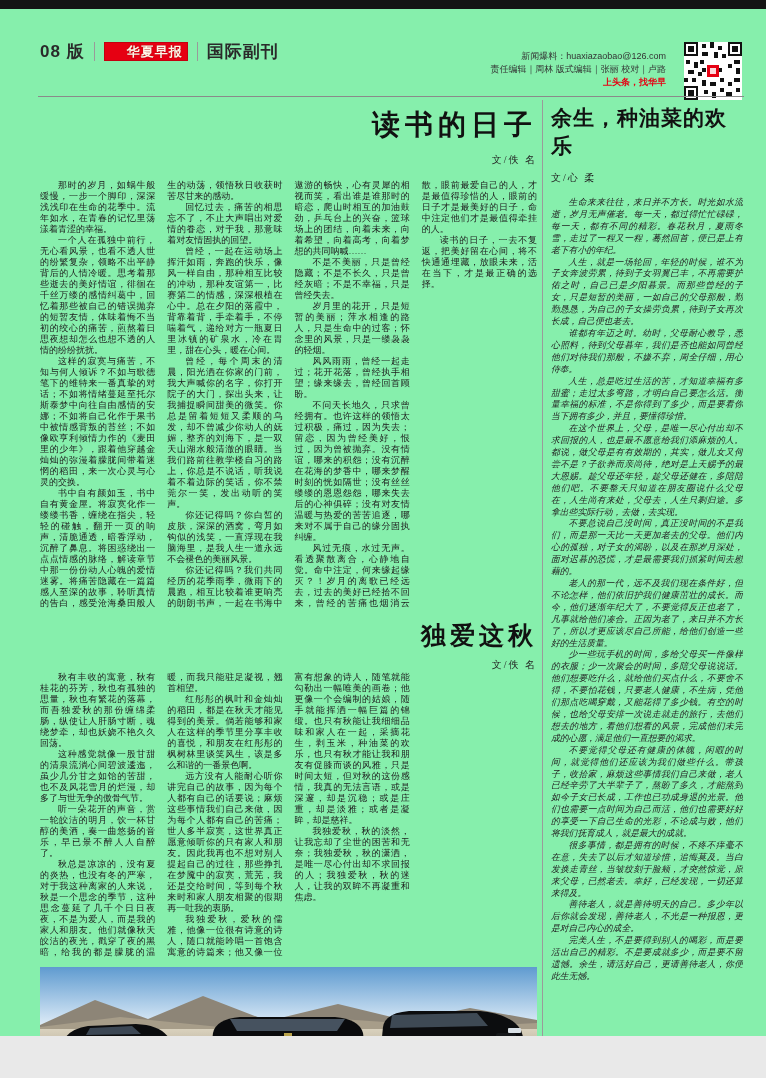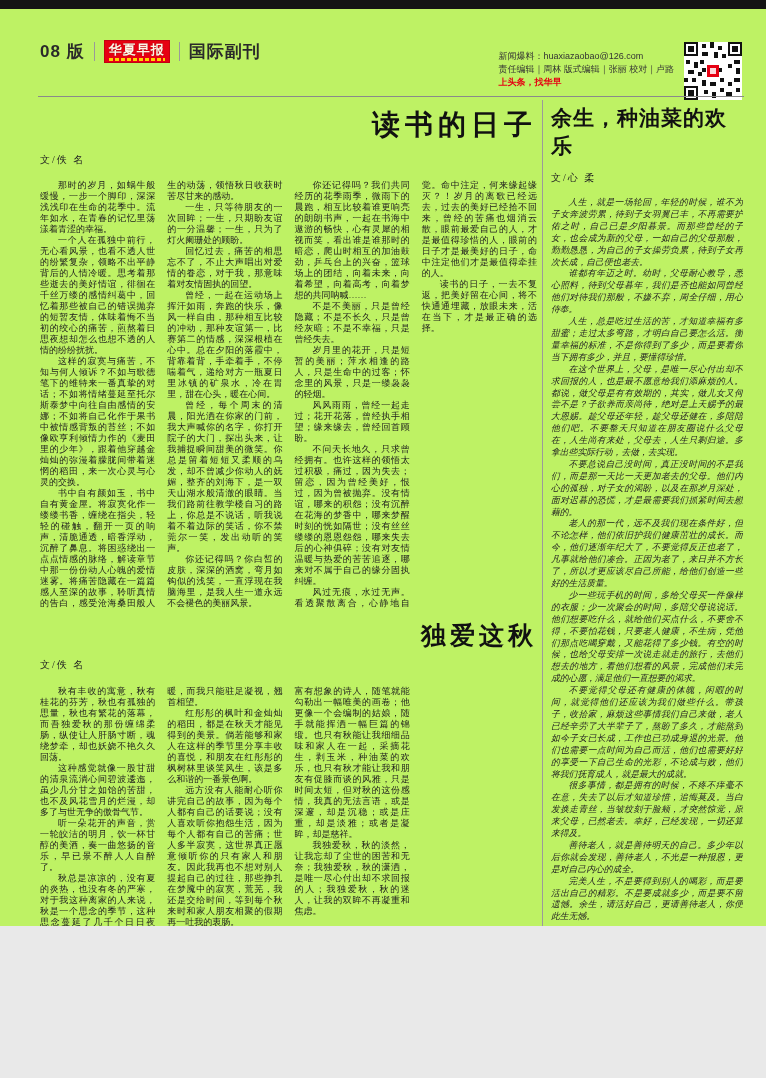--- a/index.html
+++ b/index.html
@@ -1,47 +1,47 @@
 <!DOCTYPE html>
 <html><head>
 <meta charset="utf-8">
 <style>
   html,body{margin:0;padding:0;background:#e9e9e9;}
-  .page{position:relative;width:766px;height:926px;background:#bef264;margin:0 auto;overflow:hidden;
+  .page{position:relative;width:766px;height:1036px;background:#86efac;margin:0 auto;overflow:hidden;
         font-family:"Liberation Serif","DejaVu Serif",serif;color:#1a1a1a;}
   .bar{position:absolute;left:0;width:766px;background:#141414;}
   .topbar{top:0;height:9px;}
   .bottombar{top:1066px;height:12px;}
 
   
   .header-left{position:absolute;left:40px;top:40px;display:flex;align-items:center;gap:9px;
                font-family:"Liberation Sans","DejaVu Sans",sans-serif;}
   .pageno,.section{font-size:17px;font-weight:bold;color:#2a2a2a;letter-spacing:1px;}
   .vsep{width:1px;height:19px;background:#9a9a9a;}
-  .logo{background:#e60012;padding:2px 5px 2px 5px;display:flex;flex-direction:column;box-shadow:0 0 0 1px #c40010 inset;}
+  .logo{background:#e60012;padding:2px 5px 2px 23px;display:flex;flex-direction:row;box-shadow:0 0 0 1px #c40010 inset;}
   .logo-text{font-size:13px;font-weight:bold;color:#fff6e8;letter-spacing:1px;text-shadow:0 0 1px #7a0000;line-height:15px;}
   .logo-strip{height:3px;margin-top:1px;background:repeating-linear-gradient(90deg,#ffd400 0 4px,#e60012 4px 6px);}
-  .header-right{position:absolute;right:92px;top:50px;
+  .header-right{position:absolute;right:100px;top:50px;text-align:right;
                 font-family:"Liberation Sans","DejaVu Sans",sans-serif;font-size:9px;line-height:13px;color:#333;}
   .slogan{color:#e60012;font-weight:bold;}
   .qr{position:absolute;right:24px;top:42px;width:58px;height:58px;}
   .header-rule{position:absolute;left:38px;top:96px;width:706px;height:1px;background:#8a8a8a;}
 
   
   .left-region{position:absolute;left:40px;top:100px;width:497px;}
   .a-title{text-align:right;font-family:"Liberation Sans","DejaVu Sans",sans-serif;font-weight:bold;color:#111;}
   .a1-title{margin-top:6px;font-size:28px;letter-spacing:5px;}
-  .a-byline{text-align:left;font-size:10px;letter-spacing:2px;color:#222;}
+  .a-byline{text-align:right;font-size:10px;letter-spacing:2px;color:#222;}
   .a1-byline{margin-top:9px;}
   .cols{column-gap:12px;column-fill:auto;overflow:hidden;text-align:justify;color:#1c1c1c;}
   .a1-cols{margin-top:13px;height:436px;column-count:4;font-size:9px;line-height:11px;}
   .cols p{margin:0;text-indent:2em;}
   .a2-title{margin-top:3px;font-size:25px;letter-spacing:4px;}
   .a2-byline{margin-top:6px;}
-  .a2-cols{margin-top:14px;height:288px;column-count:4;font-size:9px;line-height:11px;}
+  .a2-cols{margin-top:0;height:288px;column-count:4;font-size:9px;line-height:11px;}
   .photo{display:block;margin-top:7px;width:497px;height:99px;}
 
   
   .divider{position:absolute;left:542px;top:100px;width:1px;height:946px;background:#9a9a9a;}
   .right-region{position:absolute;left:551px;top:100px;width:192px;}
   .a3-title{font-family:"Liberation Sans","DejaVu Sans",sans-serif;font-weight:bold;font-size:21px;
             letter-spacing:1px;color:#111;margin-top:4px;}
   .a3-byline{font-size:10px;letter-spacing:2px;margin-top:11px;color:#222;}
   .a3-body{margin-top:12px;height:852px;overflow:hidden;font-size:8.8px;line-height:11.9px;
            font-style:italic;text-align:justify;color:#222;}
@@ -115,21 +115,20 @@
   <div class="header-rule"></div>
 
   <div class="left-region">
     <div class="a-title a1-title">读书的日子</div>
     <div class="a-byline a1-byline">文/佚 名</div>
     <div class="cols a1-cols">
         <p>那时的岁月，如蜗牛般缓慢，一步一个脚印，深深浅浅印在生命的花季中。流年如水，在青春的记忆里荡漾着青涩的幸福。</p>
         <p>一个人在孤独中前行，无心看风景，也看不透人世的纷繁复杂，领略不出平静背后的人情冷暖。思考着那些逝去的美好情谊，徘徊在千丝万缕的感情纠葛中，回忆着那些被自己的错误抛弃的短暂友情，体味着悔不当初的绞心的痛苦，煎熬着日思夜想却怎么也想不透的人情的纷纷扰扰。</p>
         <p>这样的寂寞与痛苦，不知与何人倾诉？不如与歌德笔下的维特来一番真挚的对话；不如将情绪蔓延至托尔斯泰梦中向往自由感情的安娜；不如将自己化作于果书中被情感背叛的苔丝；不如像欧亨利倾情力作的《麦田里的少年》，跟着他穿越金灿灿的弥漫着朦胧间带着迷惘的稻田，来一次心灵与心灵的交换。</p>
         <p>书中自有颜如玉，书中自有黄金屋。将寂寞化作一缕缕书香，缠绕在指尖，轻轻的碰触，翻开一页的响声，清脆通透，暗香浮动，沉醉了鼻息。将困惑绕出一点点情感的脉络，解读章节中那一份份动人心魄的爱情迷雾。将痛苦隐藏在一篇篇感人至深的故事，聆听真情的告白，感受沧海桑田般人生的动荡，领悟秋日收获时苦尽甘来的感动。</p>
-        <p>一生，只等待朋友的一次回眸；一生，只期盼友谊的一分温馨；一生，只为了灯火阑珊处的顾盼。</p>
         <p>回忆过去，痛苦的相思忘不了，不止大声唱出对爱情的眷恋，对于我，那意味着对友情固执的回望。</p>
         <p>曾经，一起在运动场上挥汗如雨，奔跑的快乐，像风一样自由，那种相互比较的冲动，那种友谊第一，比赛第二的情感，深深根植在心中。总在夕阳的落霞中，背靠着背，手牵着手，不停喘着气，递给对方一瓶夏日里冰镇的矿泉水，冷在胃里，甜在心头，暖在心间。</p>
         <p>曾经，每个周末的清晨，阳光洒在你家的门前，我大声喊你的名字，你打开院子的大门，探出头来，让我捕捉瞬间甜美的微笑。你总是留着短短又柔顺的乌发，却不曾减少你动人的妩媚，整齐的刘海下，是一双天山湖水般清澈的眼睛。当我们路前往教学楼自习的路上，你总是不说话，听我说着不着边际的笑话，你不禁莞尔一笑，发出动听的笑声。</p>
         <p>你还记得吗？你白皙的皮肤，深深的酒窝，弯月如钩似的浅笑，一直浮现在我脑海里，是我人生一道永远不会褪色的美丽风景。</p>
         <p>你还记得吗？我们共同经历的花季雨季，微雨下的晨跑，相互比较着谁更响亮的朗朗书声，一起在书海中遨游的畅快，心有灵犀的相视而笑，看出谁是谁那时的暗恋，爬山时相互的加油鼓劲，乒乓台上的兴奋，篮球场上的团结，向着未来，向着希望，向着高考，向着梦想的共同呐喊……</p>
         <p>不是不美丽，只是曾经隐藏；不是不长久，只是曾经灰暗；不是不幸福，只是曾经失去。</p>
         <p>岁月里的花开，只是短暂的美丽；萍水相逢的路人，只是生命中的过客；怀念里的风景，只是一缕袅袅的轻烟。</p>
         <p>风风雨雨，曾经一起走过；花开花落，曾经执手相望；缘来缘去，曾经回首顾盼。</p>
         <p>不问天长地久，只求曾经拥有。也许这样的领悟太过积极，痛过，因为失去；留恋，因为曾经美好，恨过，因为曾被抛弃。没有情谊，哪来的积怨；没有沉醉在花海的梦香中，哪来梦醒时刻的恍如隔世；没有丝丝缕缕的恩恩怨怨，哪来失去后的心神俱碎；没有对友情温暖与热爱的苦苦追逐，哪来对不属于自己的缘分固执纠缠。</p>
         <p>风过无痕，水过无声。看透聚散离合，心静地自觉。命中注定，何来缘起缘灭？！岁月的离歌已经远去，过去的美好已经拾不回来，曾经的苦痛也烟消云散，眼前最爱自己的人，才是最值得珍惜的人，眼前的日子才是最美好的日子，命中注定他们才是最值得牵挂的人。</p>
@@ -137,21 +136,21 @@
       </div>
 
     <div class="a-title a2-title">独爱这秋</div>
     <div class="a-byline a2-byline">文/佚 名</div>
     <div class="cols a2-cols">
         <p>秋有丰收的寓意，秋有桂花的芬芳，秋也有孤独的思量，秋也有繁花的落幕，而吾独爱秋的那份缠绵柔肠，纵使让人肝肠寸断，魂绕梦牵，却也妖娆不艳久久回荡。</p>
         <p>这种感觉就像一股甘甜的清泉流淌心间碧波逶迤，虽少几分甘之如饴的苦甜，也不及风花雪月的烂漫，却多了与世无争的傲骨气节。</p>
         <p>听一朵花开的声音，赏一轮皎洁的明月，饮一杯甘醇的美酒，奏一曲悠扬的音乐，早已景不醉人人自醉了。</p>
         <p>秋总是凉凉的，没有夏的炎热，也没有冬的严寒，对于我这种离家的人来说，秋是一个思念的季节，这种思念蔓延了几千个日日夜夜，不是为爱人，而是我的家人和朋友。他们就像秋天皎洁的夜光，戳穿了夜的黑暗，给我的都是朦胧的温暖，而我只能驻足凝视，翘首相望。</p>
         <p>红彤彤的枫叶和金灿灿的稻田，都是在秋天才能见得到的美景。倘若能够和家人在这样的季节里分享丰收的喜悦，和朋友在红彤彤的枫树林里谈笑风生，该是多么和谐的一番景色啊。</p>
-        <p>远方没有人能耐心听你讲完自己的故事，因为每个人都有自己的话要说；没有人喜欢听你抱怨生活，因为每个人都有自己的苦痛；世人多半寂寞，这世界真正愿意倾听你的只有家人和朋友。因此我再也不想对别人提起自己的过往，那些挣扎在梦魇中的寂寞，荒芜，我还是交给时间，等到每个秋来时和家人朋友相聚的假期再一吐我的衷肠。</p>
+        <p>远方没有人能耐心听你讲完自己的故事，因为每个人都有自己的话要说；麻烦这些事情我们自己来做，因为每个人都有自己的苦痛；世人多半寂寞，这世界真正愿意倾听你的只有家人和朋友。因此我再也不想对别人提起自己的过往，那些挣扎在梦魇中的寂寞，荒芜，我还是交给时间，等到每个秋来时和家人朋友相聚的假期再一吐我的衷肠。</p>
         <p>我独爱秋，爱秋的儒雅，他像一位很有诗意的诗人，随口就能吟唱一首饱含寓意的诗篇来；他又像一位富有想象的诗人，随笔就能勾勒出一幅唯美的画卷；他更像一个会编制的姑娘，随手就能挥洒一幅巨篇的锦缎。也只有秋能让我细细品味和家人在一起，采摘花生，剥玉米，种油菜的欢乐，也只有秋才能让我和朋友有促膝而谈的风雅，只是时间太短，但对秋的这份感情，我真的无法言语，或是深邃，却是沉稳；或是庄重，却是淡雅；或者是凝眸，却是慈祥。</p>
         <p>我独爱秋，秋的淡然，让我忘却了尘世的困苦和无奈；我独爱秋，秋的潇洒，是唯一尽心付出却不求回报的人；我独爱秋，秋的迷人，让我的双眸不再凝重和焦虑。</p>
       </div>
 
     <svg class="photo" viewBox="0 0 497 99" aria-hidden="true">
       <defs>
         <linearGradient id="sky" x1="0" y1="0" x2="0" y2="1">
           <stop offset="0" stop-color="#5f9bd0"></stop>
             <stop offset="1" stop-color="#e6f1fa"></stop>
         </linearGradient>
@@ -209,21 +208,22 @@
       </g>
     </svg>
   </div>
 
   <div class="divider"></div>
 
   <div class="right-region">
     <div class="a3-title">余生，种油菜的欢乐</div>
     <div class="a3-byline">文/心 柔</div>
     <div class="a3-body">
-        <p>人生，就是一场轮回，年轻的时候，谁不为子女奔波劳累，待到子女羽翼已丰，不再需要护佑之时，自己已是夕阳暮景。而那些曾经的子女，也会成为新的父母，一如自己的父母那般，勤勤恳恳，为自己的子女操劳负累，待到子女再次长成，自己便也老去。</p>
+        <p>生命来来往往，来日并不方长。时光如水流逝，岁月无声催老。每一天，都过得忙忙碌碌，每一天，都有不同的精彩。春花秋月，夏雨冬雪，走过了一程又一程，蓦然回首，便已是上有老下有小的年纪。</p>
+        <p>人生，就是一场轮回，年轻的时候，谁不为子女奔波劳累，待到子女羽翼已丰，不再需要护佑之时，自己已是夕阳暮景。而那些曾经的子女，只是短暂的美丽，一如自己的父母那般，勤勤恳恳，为自己的子女操劳负累，待到子女再次长成，自己便也老去。</p>
         <p>谁都有年迈之时。幼时，父母耐心教导，悉心照料，待到父母暮年，我们是否也能如同曾经他们对待我们那般，不嫌不弃，周全仔细，用心侍奉。</p>
         <p>人生，总是吃过生活的苦，才知道幸福有多甜蜜；走过太多弯路，才明白自己要怎么活。衡量幸福的标准，不是你得到了多少，而是要看你当下拥有多少，并且，要懂得珍惜。</p>
         <p>在这个世界上，父母，是唯一尽心付出却不求回报的人，也是最不愿意给我们添麻烦的人。都说，做父母是有有效期的，其实，做儿女又何尝不是？子欲养而亲尚待，绝对是上天赐予的最大恩赐。趁父母还年轻，趁父母还健在，多陪陪他们吧。不要整天只知道在朋友圈说什么父母在，人生尚有来处，父母去，人生只剩归途。多拿出些实际行动，去做，去实现。</p>
         <p>不要总说自己没时间，真正没时间的不是我们，而是那一天比一天更加老去的父母。他们内心的孤独，对子女的渴盼，以及在那岁月深处，面对迟暮的恐慌，才是最需要我们抓紧时间去慰藉的。</p>
         <p>老人的那一代，远不及我们现在条件好，但不论怎样，他们依旧护我们健康茁壮的成长。而今，他们逐渐年纪大了，不要觉得反正也老了，凡事就给他们凑合。正因为老了，来日并不方长了，所以才更应该尽自己所能，给他们创造一些好的生活质量。</p>
         <p>少一些玩手机的时间，多给父母买一件像样的衣服；少一次聚会的时间，多陪父母说说话。他们想要吃什么，就给他们买点什么，不要舍不得，不要怕花钱，只要老人健康，不生病，凭他们那点吃喝穿戴，又能花得了多少钱。有空的时候，也给父母安排一次说走就走的旅行，去他们想去的地方，看他们想看的风景，完成他们未完成的心愿，满足他们一直想要的渴求。</p>
         <p>不要觉得父母还有健康的体魄，闲暇的时间，就觉得他们还应该为我们做些什么。带孩子，收拾家，麻烦这些事情我们自己来做，老人已经辛劳了大半辈子了，熬盼了多久，才能熬到如今子女已长成，工作也已功成身退的光景。他们也需要一点时间为自己而活，他们也需要好好的享受一下自己生命的光彩，不论成与败，他们将我们抚育成人，就是最大的成就。</p>
         <p>很多事情，都是拥有的时候，不疼不痒毫不在意，失去了以后才知道珍惜，追悔莫及。当白发换走青丝，当皱纹刻于脸颊，才突然惊觉，原来父母，已然老去。幸好，已经发现，一切还算来得及。</p>
         <p>善待老人，就是善待明天的自己。多少年以后你就会发现，善待老人，不光是一种报恩，更是对自己内心的成全。</p>
         <p>完美人生，不是要得到别人的喝彩，而是要活出自己的精彩。不是要成就多少，而是要不留遗憾。余生，请活好自己，更请善待老人，你便此生无憾。</p>

